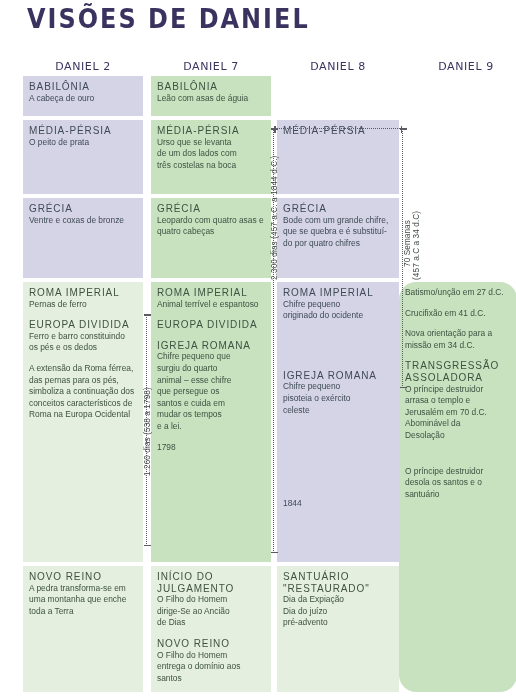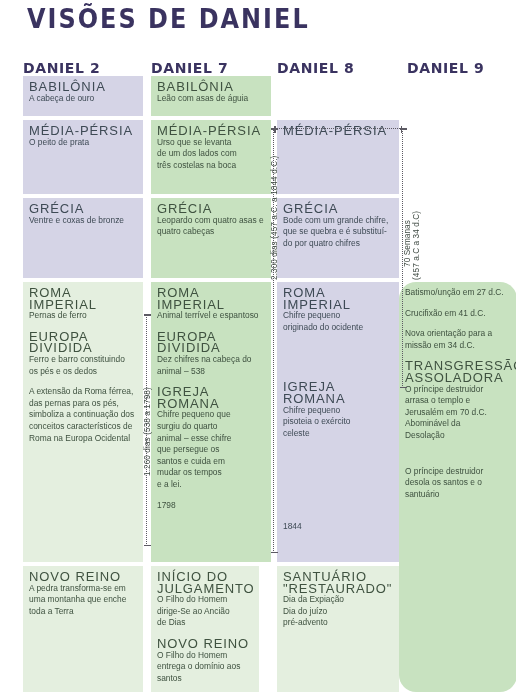--- a/index.html
+++ b/index.html
@@ -35,25 +35,25 @@
     font-family: "DejaVu Sans", sans-serif;
     transform: scaleX(0.92);
     transform-origin: left center;
     white-space: nowrap;
   }
 
   
   .col-head {
     position: absolute;
     top: 60px;
-    font-size: 14px;
-    font-weight: bold;
+    font-size: 11px;
+    font-weight: normal;
     letter-spacing: 0.6px;
     color: #3a3360;
-    text-align: left;
+    text-align: center;
     font-family: "DejaVu Sans", sans-serif;
   }
   .col-head.c1 { left: 8px;   width: 120px; }
   .col-head.c2 { left: 136px; width: 120px; }
   .col-head.c3 { left: 262px; width: 122px; }
   .col-head.c4 { left: 392px; width: 118px; }
 
   
   .block {
     position: absolute;
@@ -64,21 +64,21 @@
     overflow: hidden;
   }
   .lav   { background: #d5d4e6; color: #3e4a55; }
   .grn   { background: #c8e2c0; color: #3f5240; }
   .pgrn  { background: #e4efdf; color: #3f5240; }
 
   .block .ttl {
     display: block;
     letter-spacing: 0.9px;
     margin-bottom: 0px;
-    font-size: 13px;
+    font-size: 10px;
     white-space: pre-line;
   }
   .block .txt {
     display: block;
     white-space: pre-line;
   }
   .block .gap { display: block; height: 9px; }
 
   
   .tl {
@@ -189,36 +189,34 @@
     <span class="ttl">GRÉCIA</span>
     <span class="txt">Leopardo com quatro asas e
 quatro cabeças</span>
   </div>
 
   <div class="block grn" style="left:136px; top:282px; width:120px; height:280px;">
     <span class="ttl">ROMA IMPERIAL</span>
     <span class="txt">Animal terrível e espantoso</span>
     <span class="gap"></span>
     <span class="ttl">EUROPA DIVIDIDA</span>
-    <span class="txt">Dez chifres na cabeça do
-animal – 538</span>
     <span class="gap"></span>
     <span class="ttl">IGREJA ROMANA</span>
     <span class="txt">Chifre pequeno que
 surgiu do quarto
 animal – esse chifre
 que persegue os
 santos e cuida em
 mudar os tempos
 e a lei.</span>
     <span class="gap"></span>
     <span class="txt">1798</span>
   </div>
 
-  <div class="block pgrn" style="left:136px; top:566px; width:108px; height:126px;">
+  <div class="block pgrn" style="left:136px; top:566px; width:120px; height:126px;">
     <span class="ttl">INÍCIO DO
 JULGAMENTO</span>
     <span class="txt">O Filho do Homem
 dirige-Se ao Ancião
 de Dias</span>
     <span class="gap"></span>
     <span class="ttl">NOVO REINO</span>
     <span class="txt">O Filho do Homem
 entrega o domínio aos
 santos</span>

